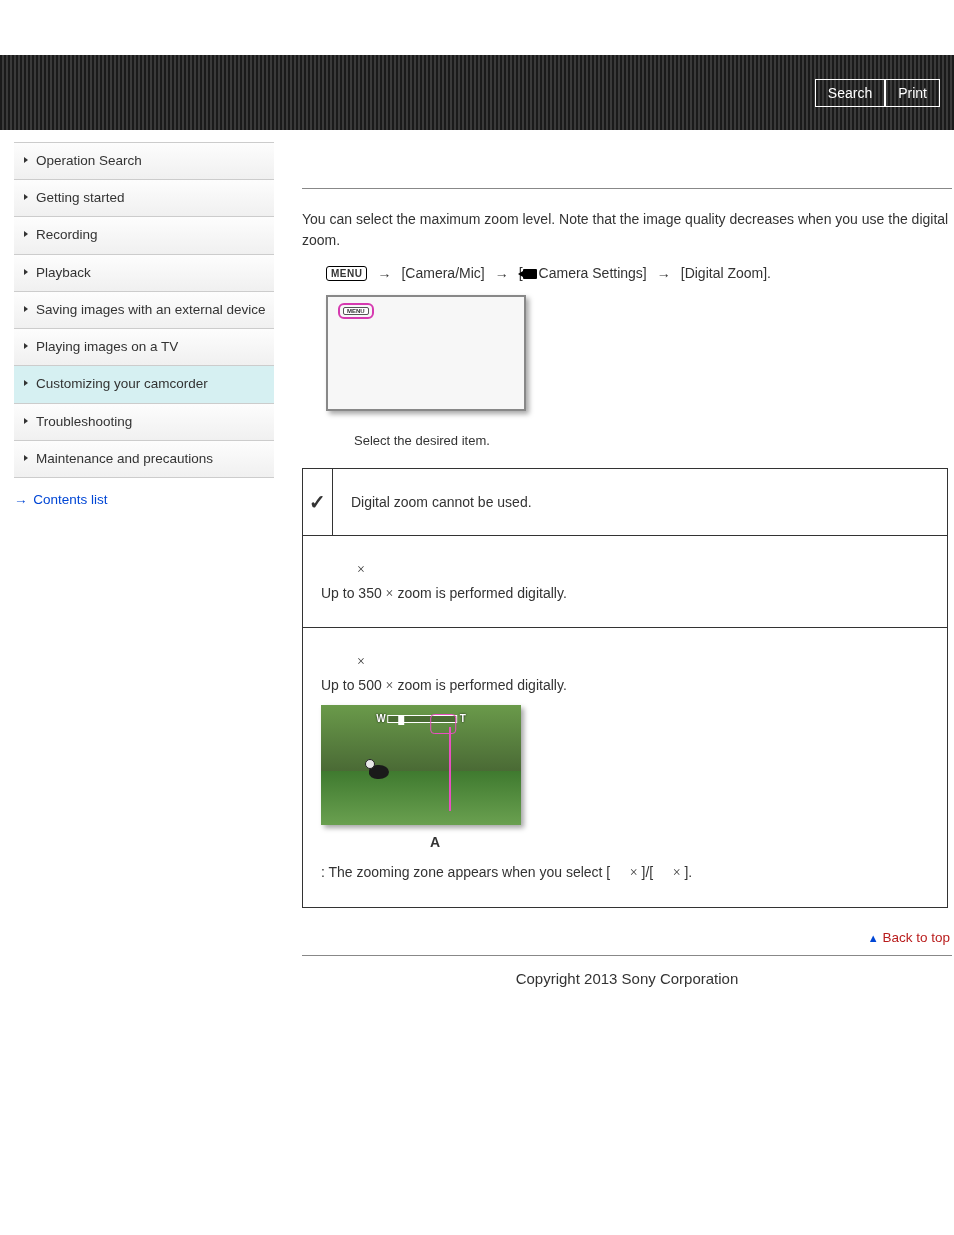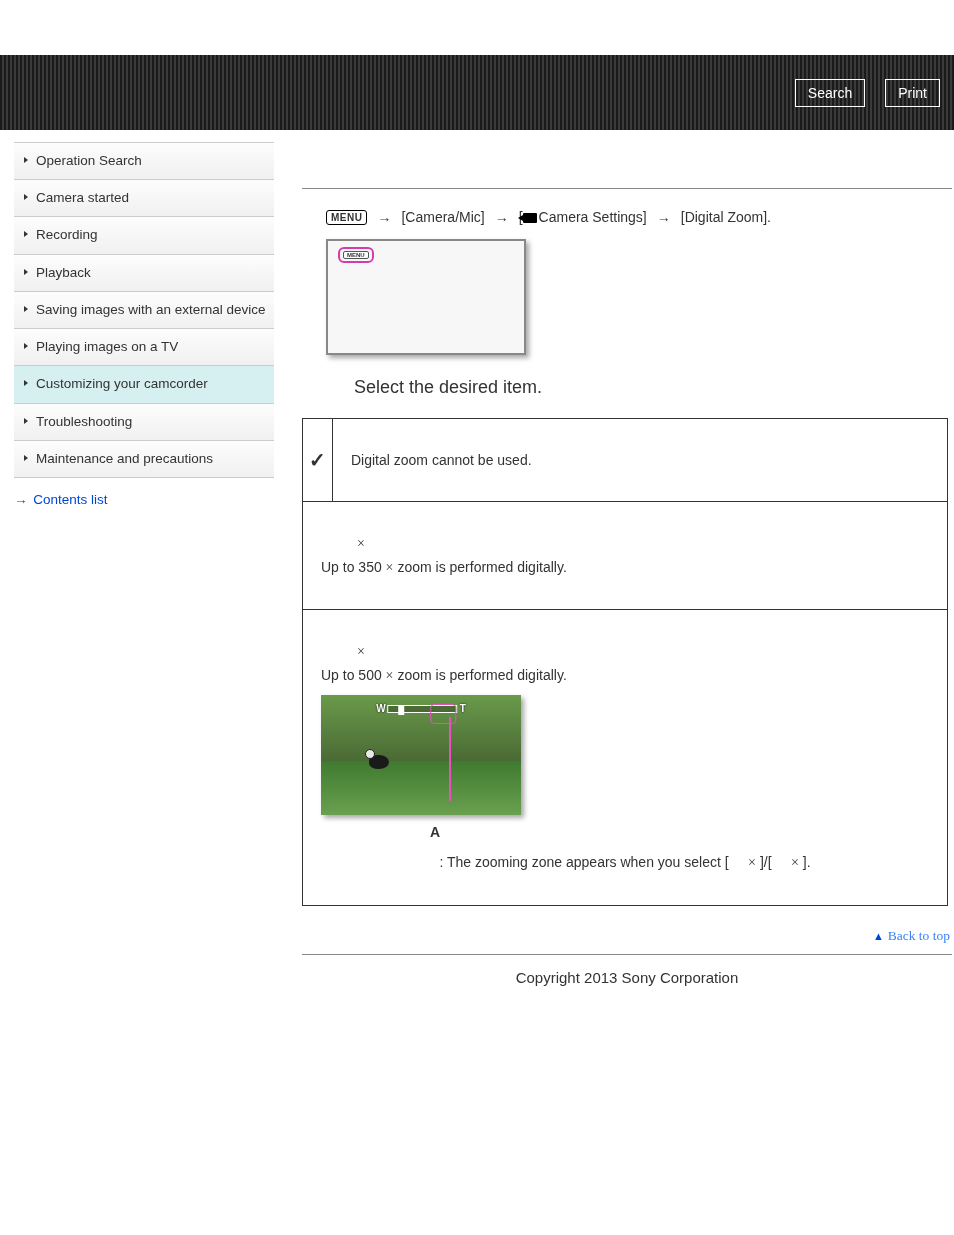--- a/index.html
+++ b/index.html
@@ -4,21 +4,21 @@
 <style>
   * { box-sizing: border-box; margin: 0; padding: 0; }
   body { font-family: Arial, Helvetica, sans-serif; font-size: 14px; color: #333; background: #fff; }
   .page { width: 954px; margin: 0 auto; position: relative; min-height: 1235px; }
   .header-band {
     margin-top: 55px;
     height: 75px;
     background: repeating-linear-gradient(90deg, #1a1a1a 0px, #1a1a1a 2px, #3a3a3a 2px, #3a3a3a 4px);
     position: relative;
   }
-  .header-buttons { position: absolute; right: 14px; top: 50%; transform: translateY(-50%); display: flex; gap: 20px; }
+  .header-buttons { position: absolute; right: 14px; top: 50%; transform: translateY(-50%); display: flex; gap: 0; }
   .hbtn {
     border: 1px solid #fff; color: #fff; background: transparent;
     padding: 5px 12px; font-size: 14px; cursor: pointer;
   }
   .breadcrumb { text-align: right; padding: 16px 2px 0 0; font-size: 13px; color: #333; }
   .breadcrumb a { color: #0046d5; text-decoration: none; }
   .breadcrumb .sep { color: #333; }
   .layout { display: flex; align-items: flex-start; padding-top: 6px; }
   .sidebar { width: 260px; flex: 0 0 260px; margin-left: 14px; margin-top: 6px; }
   .sidebar-list { list-style: none; border-top: 1px solid #ccc; }
@@ -48,45 +48,45 @@
   .lcd-shot {
     width: 200px; height: 116px; margin-left: 24px;
     border: 2px solid #888; background: #f7f7f7; position: relative;
     box-shadow: 3px 3px 5px rgba(0,0,0,0.35);
   }
   .lcd-shot .menu-hl {
     position: absolute; top: 6px; left: 10px;
     border: 2px solid #d63ab0; border-radius: 6px; padding: 2px 3px;
   }
   .lcd-shot .menu-hl .inner { border:1px solid #555; font-size:6px; padding:0 3px; border-radius:2px; background:#fff; color:#333; font-weight:bold;}
-  .select-text { padding: 22px 0 14px 52px; font-size: 18px; }
+  .select-text { padding: 22px 0 14px 52px; font-size: 13px; }
   .opt-table { width: calc(100% - 4px); border-collapse: collapse; margin-top: 6px; }
-  .opt-table td { border: 1px solid #333; padding: 30px 18px; vertical-align: middle; font-size: 14px; line-height: 1.6; }
+  .opt-table td { border: 1px solid #333; padding: 22px 18px; vertical-align: middle; font-size: 14px; line-height: 1.6; }
   .opt-table td.check-cell { width: 30px; text-align: center; padding: 0; }
   .check-mark { font-size: 20px; font-weight: bold; }
   .times { font-family: 'Times New Roman', serif; }
   .zoom-preview {
     width: 200px; height: 120px; position: relative; margin-top: 8px;
     box-shadow: 3px 3px 5px rgba(0,0,0,0.35);
   }
   .zoom-preview .bg-top { position:absolute; top:0; left:0; right:0; height:55%; background: linear-gradient(#6a9a4a, #4a6a35); }
   .zoom-preview .bg-bot { position:absolute; bottom:0; left:0; right:0; height:45%; background: linear-gradient(#3f7a2f, #6aa050); }
   .zoom-preview .bird { position:absolute; left:44px; top:54px; width:28px; height:26px; }
   .zoom-preview .bird .body { position:absolute; width:20px; height:14px; background:#1a1a1a; border-radius:50% 60% 60% 50%; top:6px; left:4px;}
   .zoom-preview .bird .head { position:absolute; width:10px; height:10px; background:#e8e8e8; border-radius:50%; top:0; left:0; border:1px solid #222;}
   .zoom-bar-wrap { position:absolute; top:6px; left:50%; transform:translateX(-50%); display:flex; align-items:center; gap:2px;}
   .zoom-bar-wrap .lbl { color:#fff; font-size:10px; font-weight:bold; text-shadow:0 0 2px #000;}
   .zoom-bar { width:70px; height:8px; border:1px solid #fff; background:rgba(0,0,0,0.25); position:relative;}
   .zoom-bar .knob { position:absolute; left:10px; top:-1px; width:6px; height:10px; background:#fff;}
   .zoom-bar .zone { position:absolute; right:0; top:-2px; bottom:-12px; width:26px; border:1.5px solid #e850c0; border-radius:4px;}
   .zone-line { position:absolute; left:50%; top:22px; width:1.5px; height:84px; background:#e850c0; transform: translateX(28px);}
   .a-label { text-align:center; font-weight:bold; margin-top:6px; font-size:14px; margin-left: 14px;}
-  .zoom-note { margin-top: 8px; font-size:14px;text-align:center; }
+  .zoom-note { margin-top: 8px; font-size:14px; }
   .back-top { text-align: right; padding: 22px 2px 6px 0; font-size: 13.5px; }
-  .back-top a { color: #3b82f6; text-decoration: none; font-family: Liberation Serif, serif; }
+  .back-top a { color: #b91c1c; text-decoration: none; }
   .back-top .tri { color: #0046d5; font-size: 11px; }
   .foot-hr { border: none; border-top: 1px solid #888; margin: 4px 0 10px 0; }
   .copyright { text-align: center; font-size: 15px; padding: 4px 0 30px 0; }
 </style>
 </head>
 <body>
 
 <div class="page">
 
   <div class="header-band">
@@ -94,37 +94,38 @@
       <button class="hbtn">Search</button>
       <button class="hbtn">Print</button>
     </div>
   </div>
 
 
   <div class="layout">
     <aside class="sidebar">
       <ul class="sidebar-list" id="sidebar-list">
           <li>Operation Search</li>
-          <li>Camera started</li>
+          <li>Getting started</li>
           <li>Recording</li>
           <li>Playback</li>
           <li>Saving images with an external device</li>
           <li>Playing images on a TV</li>
           <li class="active">Customizing your camcorder</li>
           <li>Troubleshooting</li>
           <li>Maintenance and precautions</li>
         </ul>
       <div class="contents-link">
         <span class="arrow">→</span>
         <a href="#">Contents list</a>
       </div>
     </aside>
 
     <main class="main">
       <hr class="hr-top">
+      <p class="intro">You can select the maximum zoom level. Note that the image quality decreases when you use the digital zoom.</p>
 
       <div class="menupath">
         <span class="menu-badge">MENU</span>
         <span class="arrow-r">→</span>
         <span>[Camera/Mic]</span>
         <span class="arrow-r">→</span>
         <span>
           <span>[</span><span class="cam-icon"></span><span>Camera Settings]</span>
         </span>
         <span class="arrow-r">→</span>

